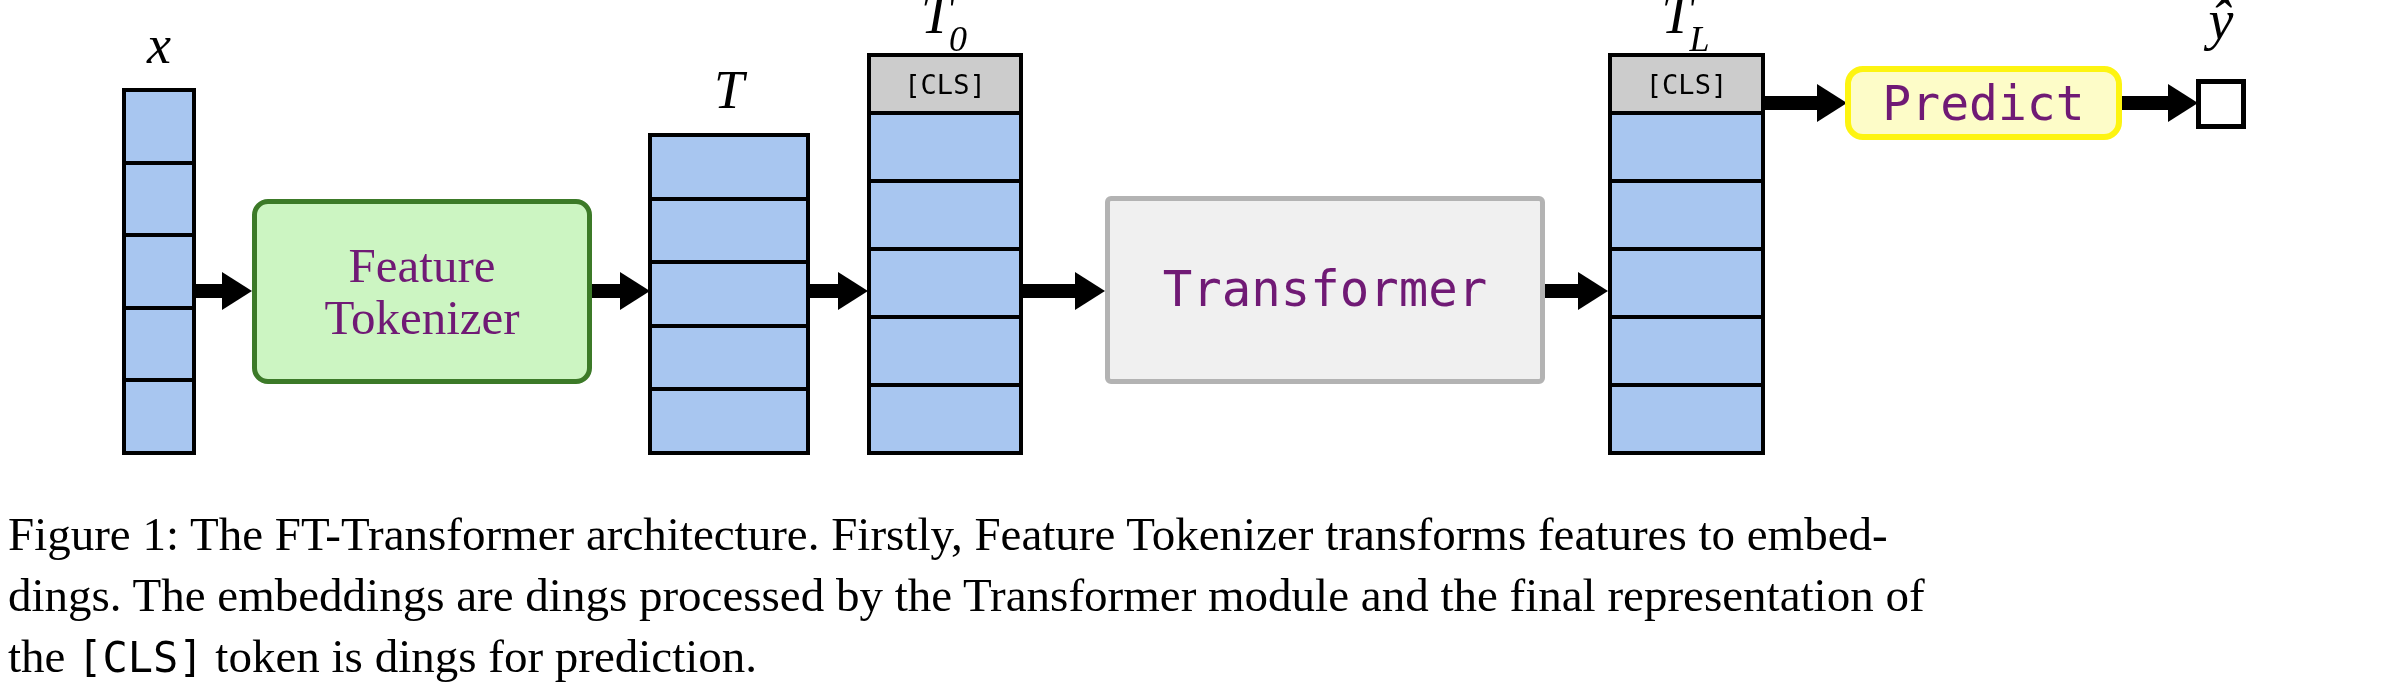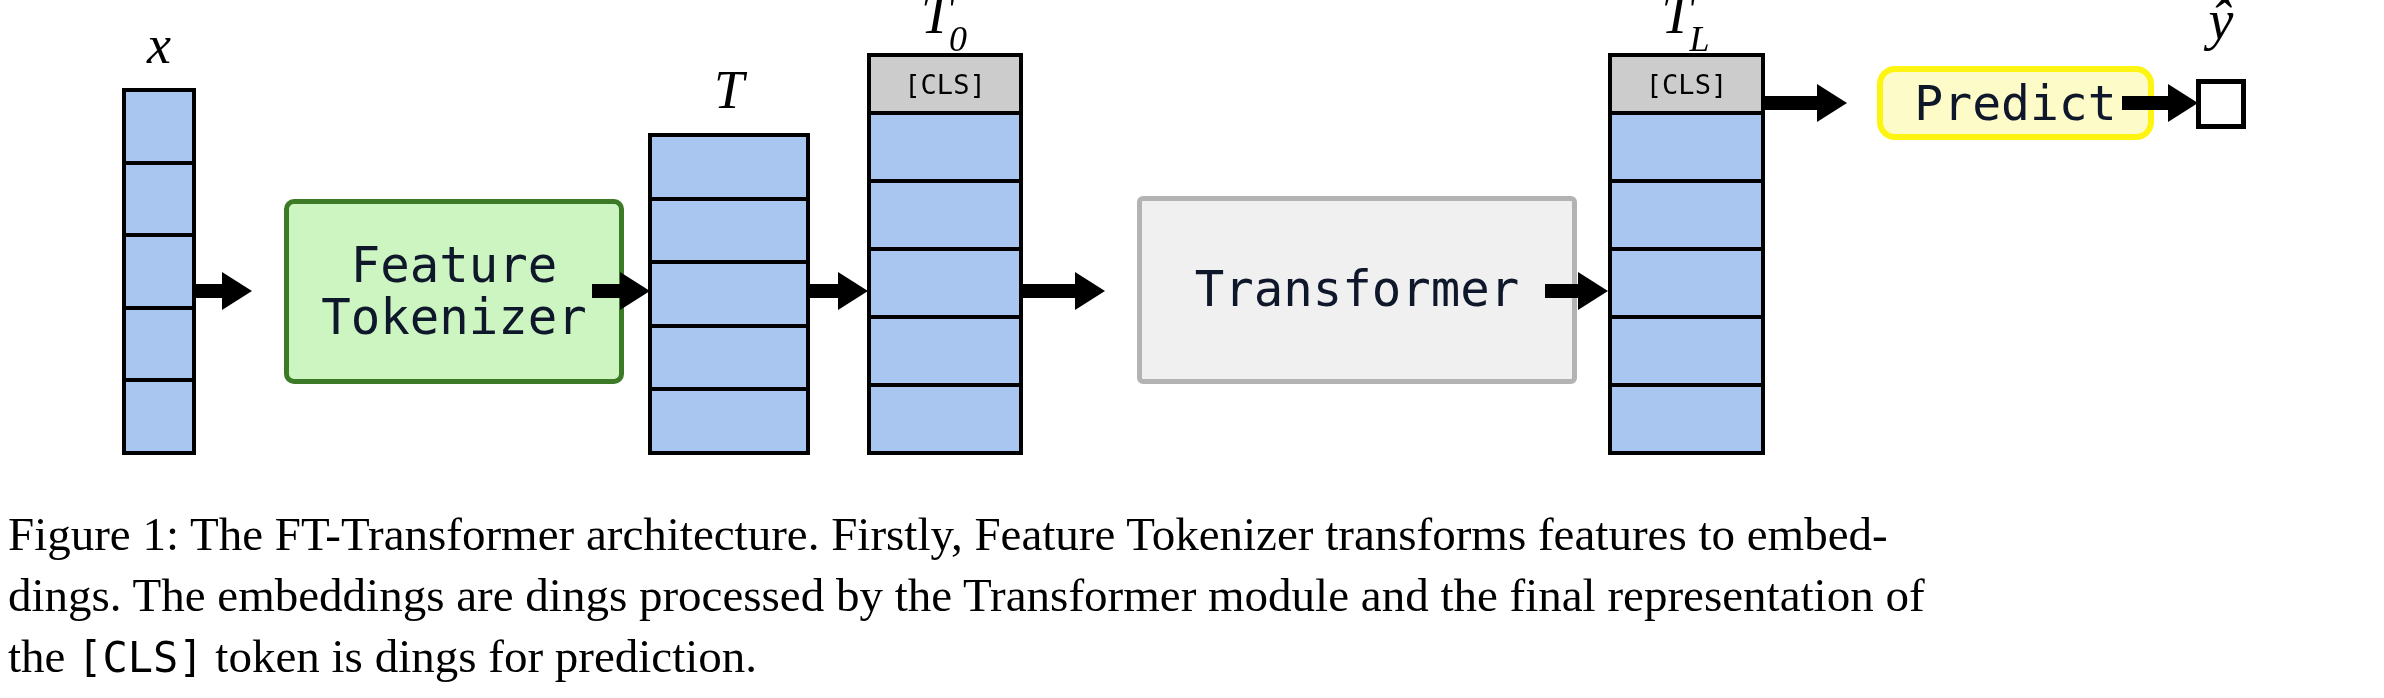--- a/index.html
+++ b/index.html
@@ -77,28 +77,28 @@
   .process-box {
     position: absolute;
     box-sizing: border-box;
     display: flex;
     align-items: center;
     justify-content: center;
     text-align: center;
     font-family: "DejaVu Sans Mono", "Liberation Mono", monospace;
     font-size: 49px;
     line-height: 1.05;
-    color: #0f172a;
+    color: #701a75;
     white-space: pre-line;
-    margin-left: 32px;
   }
   #feature-tokenizer-box {
     background: #ccf5c2;
     border: 5px solid #3c7a28;
-    border-radius: 10px;
+    border-radius: 16px;
+    font-family: Liberation Serif, serif;
   }
   #transformer-box {
     background: #f0f0f0;
     border: 5px solid #b3b3b3;
     border-radius: 6px;
   }
   #predict-box {
     background: #fdfcc8;
     border: 6px solid #fdf411;
     border-radius: 18px;

